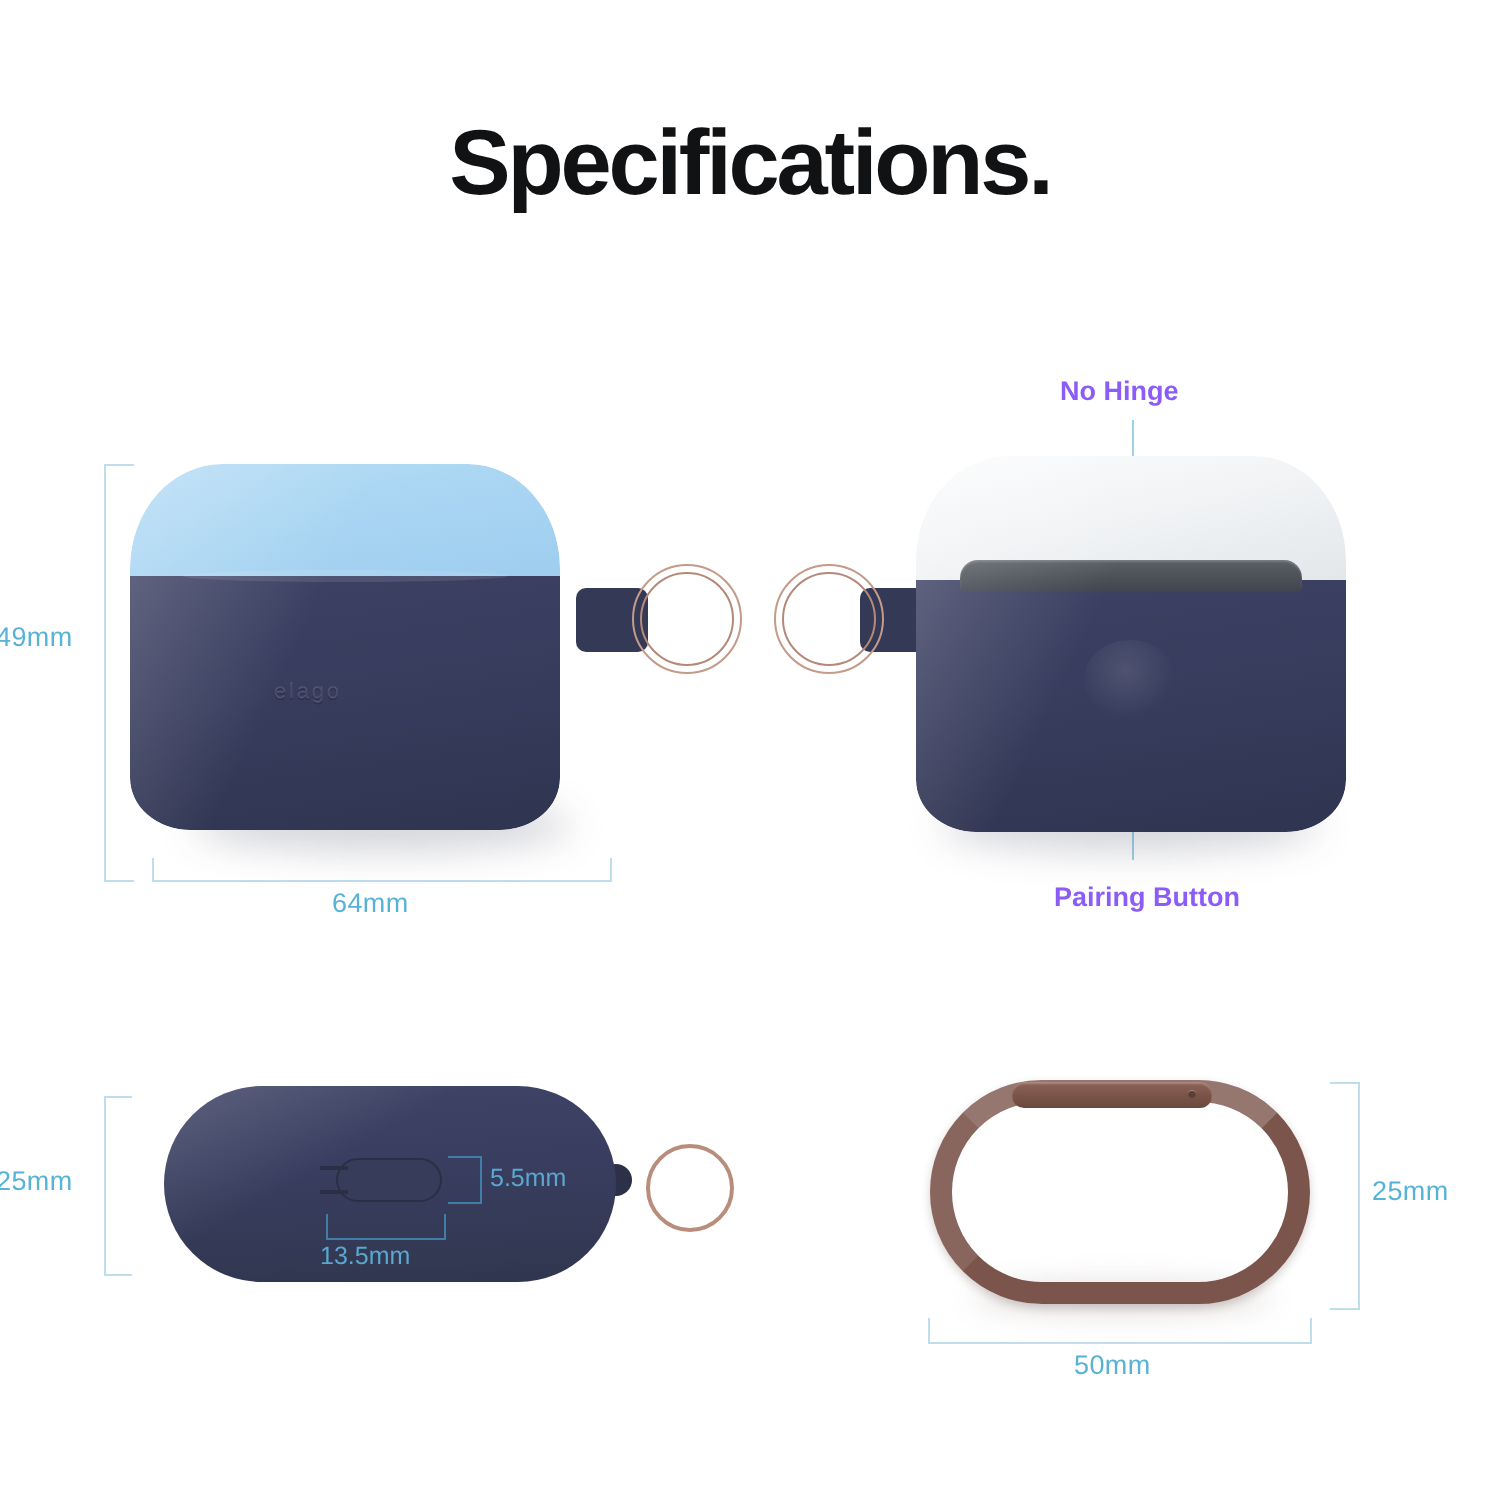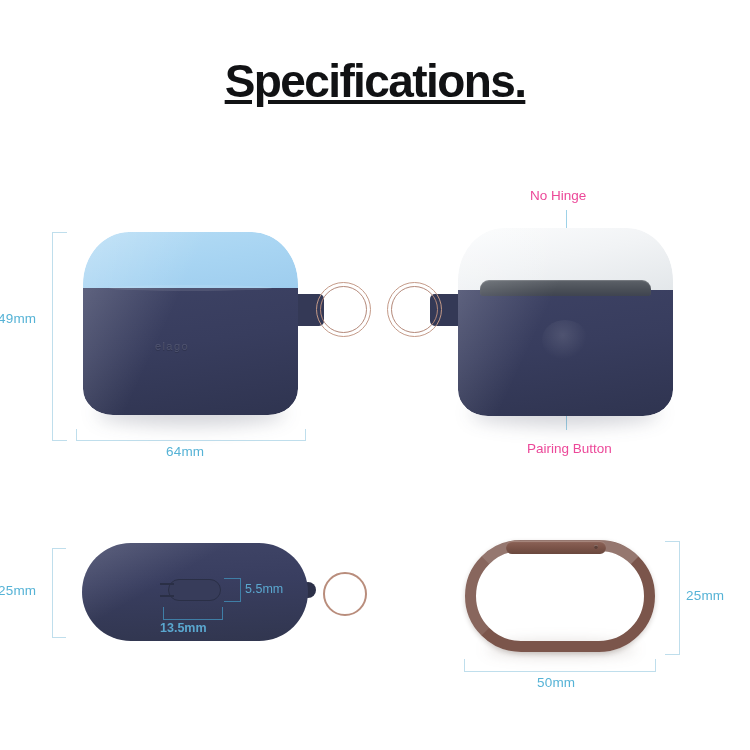--- a/index.html
+++ b/index.html
@@ -18,21 +18,20 @@
   
   .title {
     position: absolute;
     left: 0; right: 0; top: 58px;
     text-align: center;
     font-size: 46px;
     font-weight: 700;
     letter-spacing: -1.6px;
     color: #111214;
     line-height: 1;
-    text-decoration: underline;
   }
 
   
   .dim-label {
     position: absolute;
     color: #56b3d6;
     font-size: 13.5px;
     letter-spacing: .2px;
     white-space: nowrap;
   }
@@ -124,23 +123,24 @@
   .ring.inner { border-color: #b4897a; }
 
   
   .leader {
     position: absolute;
     width: 1.4px;
     background: #9ed2e8;
   }
   .callout {
     position: absolute;
-    color: #ec4899;
+    color: #8b5cf6;
     font-size: 13.5px;
     white-space: nowrap;
+    font-weight: bold;
   }
 
   
   .oval {
     position: absolute;
     border-radius: 999px;
     background: linear-gradient(178deg,#3f4466 0%,#393e60 40%,#31364f 100%);
     overflow: hidden;
   }
   .oval-gloss {
@@ -237,21 +237,21 @@
 
     <div class="dim-bracket-h" style="left:76px; top:429px; width:228px; height:11px;"></div>
     <div class="dim-label" style="left:166px; top:444px;text-align:center;">64mm</div>
 
     <div class="tab" style="left:288px; top:294px; width:36px; height:32px;"></div>
     <div class="ring" style="left:316px; top:282px; width:53px; height:53px;"></div>
     <div class="ring inner" style="left:320px; top:286px; width:45px; height:45px;"></div>
 
     <div class="case-shadow" style="left:96px; top:400px; width:190px; height:26px;"></div>
 
-    <div class="case" style="left:83px; top:232px; width:215px; height:183px;">
+    <div class="case" style="left:65px; top:232px; width:215px; height:183px;">
       <div class="body-navy" style="height:130px;"></div>
       <div class="cap cap-blue" style="height:56px;"></div>
       <div class="seam" style="top:53px;"></div>
       <div class="gloss" style="inset:0;"></div>
       <div class="logo" style="left:72px; top:108px;">elago</div>
     </div>
   </div>
 
   <div>
 
@@ -289,21 +289,21 @@
     </div>
 
     <div class="port" style="left:168px; top:579px; width:51px; height:20px;"></div>
     <div class="port-notch" style="left:160px; top:583px; width:14px;"></div>
     <div class="port-notch" style="left:160px; top:595px; width:14px;"></div>
 
     <div class="dim-in" style="left:224px; top:578px; width:16px; height:22px; border-left:none;"></div>
     <div class="dim-in-label" style="left:245px; top:582px;">5.5mm</div>
 
     <div class="dim-in" style="left:163px; top:607px; width:58px; height:12px; border-top:none;"></div>
-    <div class="dim-in-label" style="left:160px; top:621px;font-weight:bold;">13.5mm</div>
+    <div class="dim-in-label" style="left:160px; top:621px;">13.5mm</div>
   </div>
 
   <div>
 
     <div class="dim-bracket-v right" style="left:665px; top:541px; width:14px; height:112px;"></div>
     <div class="dim-label" style="left:686px; top:588px;">25mm</div>
 
     <div class="dim-bracket-h" style="left:464px; top:659px; width:190px; height:12px;"></div>
     <div class="dim-label" style="left:537px; top:675px;">50mm</div>
 

